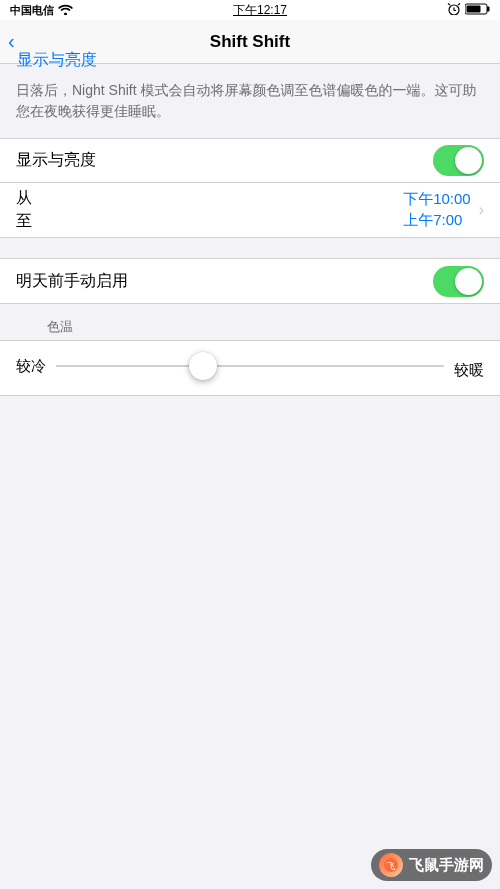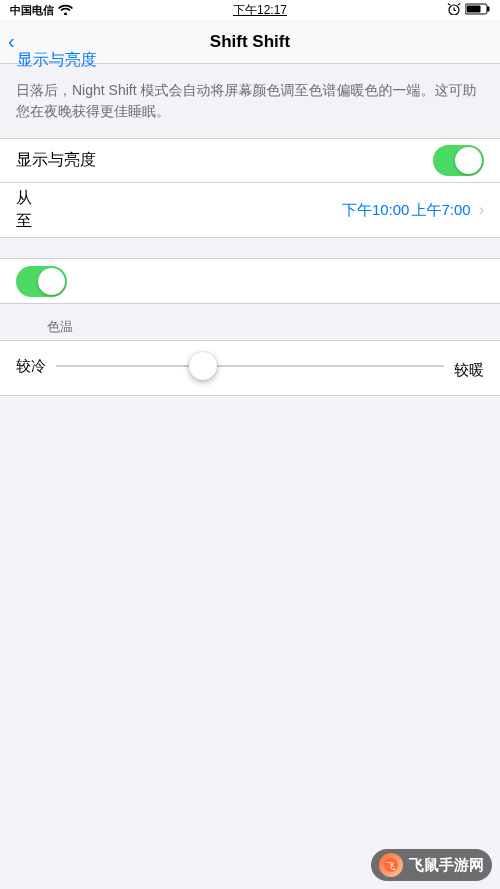--- a/index.html
+++ b/index.html
@@ -122,21 +122,21 @@
       flex-direction: column;
       gap: 2px;
       flex: 1;
     }
     .time-row-label {
       font-size: 16px;
       color: #000;
     }
     .time-row-values {
       display: flex;
-      flex-direction: row;
+      flex-direction: column;
       align-items: flex-start;
       gap: 2px;
       margin-right: 8px;
     }
     .time-row-value {
       font-size: 15px;
       color: #007aff;
     }
 
     
@@ -334,20 +334,21 @@
       <span class="time-row-value">上午7:00</span>
     </div>
     <span class="chevron-right">›</span>
   </div>
 </div>
 
 <div class="spacer"></div>
 
 <div class="settings-group">
   <div class="settings-row" style="border-bottom: none;">
+    <span class="settings-row-label">明天前手动启用</span>
     <div class="toggle"></div>
   </div>
 </div>
 
 <div class="color-temp-header">
   <span>色温</span>
 </div>
 
 <div class="slider-section">
   <div class="slider-row">

